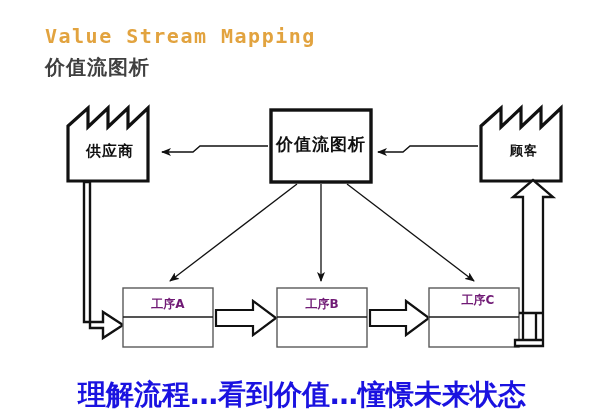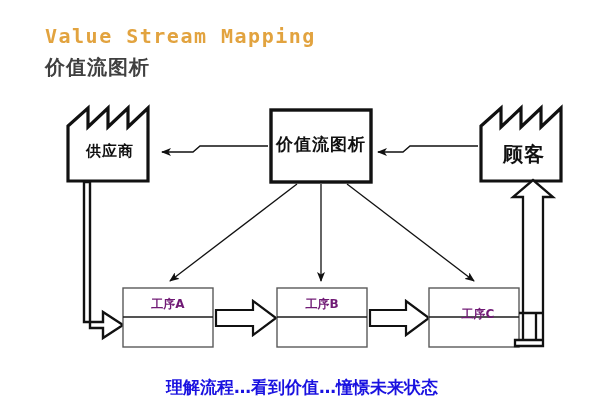--- a/index.html
+++ b/index.html
@@ -46,21 +46,21 @@
     color: #404040;
     white-space: nowrap;
   }
   .footer-cn {
     position: absolute;
     left: 0;
     top: 376px;
     width: 604px;
     text-align: center;
     font-family: "DejaVu Sans", "Liberation Sans", sans-serif;
-    font-size: 17px;
+    font-size: 28px;
     font-weight: bold;
     letter-spacing: 0px;
     color: #1a12e0;
     white-space: nowrap;
   }
   .node-label {
     position: absolute;
     font-family: "DejaVu Sans", "Liberation Sans", sans-serif;
     font-weight: bold;
     color: #111111;
@@ -71,35 +71,35 @@
   .label-supplier {
     left: 60px; top: 144px; width: 100px;
     font-size: 15px; letter-spacing: 1px;
   }
   .label-infocontrol {
     left: 266px; top: 136px; width: 110px;
     font-size: 17px; letter-spacing: 1px;
   }
   .label-customer {
     left: 479px; top: 144px; width: 90px;
-    font-size: 20px; letter-spacing: 1px;
+    font-size: 13px; letter-spacing: 1px;
   }
   .proc-label {
     position: absolute;
     font-family: "DejaVu Sans", "Liberation Sans", sans-serif;
     font-size: 12px;
     font-weight: bold;
     color: #701a75;
     white-space: nowrap;
     text-align: center;
     line-height: 1;
   }
   .proc-a { left: 123px; top: 298px; width: 90px; }
   .proc-b { left: 277px; top: 298px; width: 90px; }
-  .proc-c { left: 429px; top: 308px; width: 98px; }
+  .proc-c { left: 429px; top: 294px; width: 98px; }
 </style>
 </head>
 <body>
 
 <div id="canvas">
 
   <svg id="vsm-svg" viewBox="0 0 604 416">
     <defs>
       <marker id="thinarrow" markerWidth="10" markerHeight="8" refX="9" refY="4" orient="auto" markerUnits="userSpaceOnUse">
         <path d="M0,0 L10,4 L0,8 L2.6,4 Z" fill="#111111"></path>

